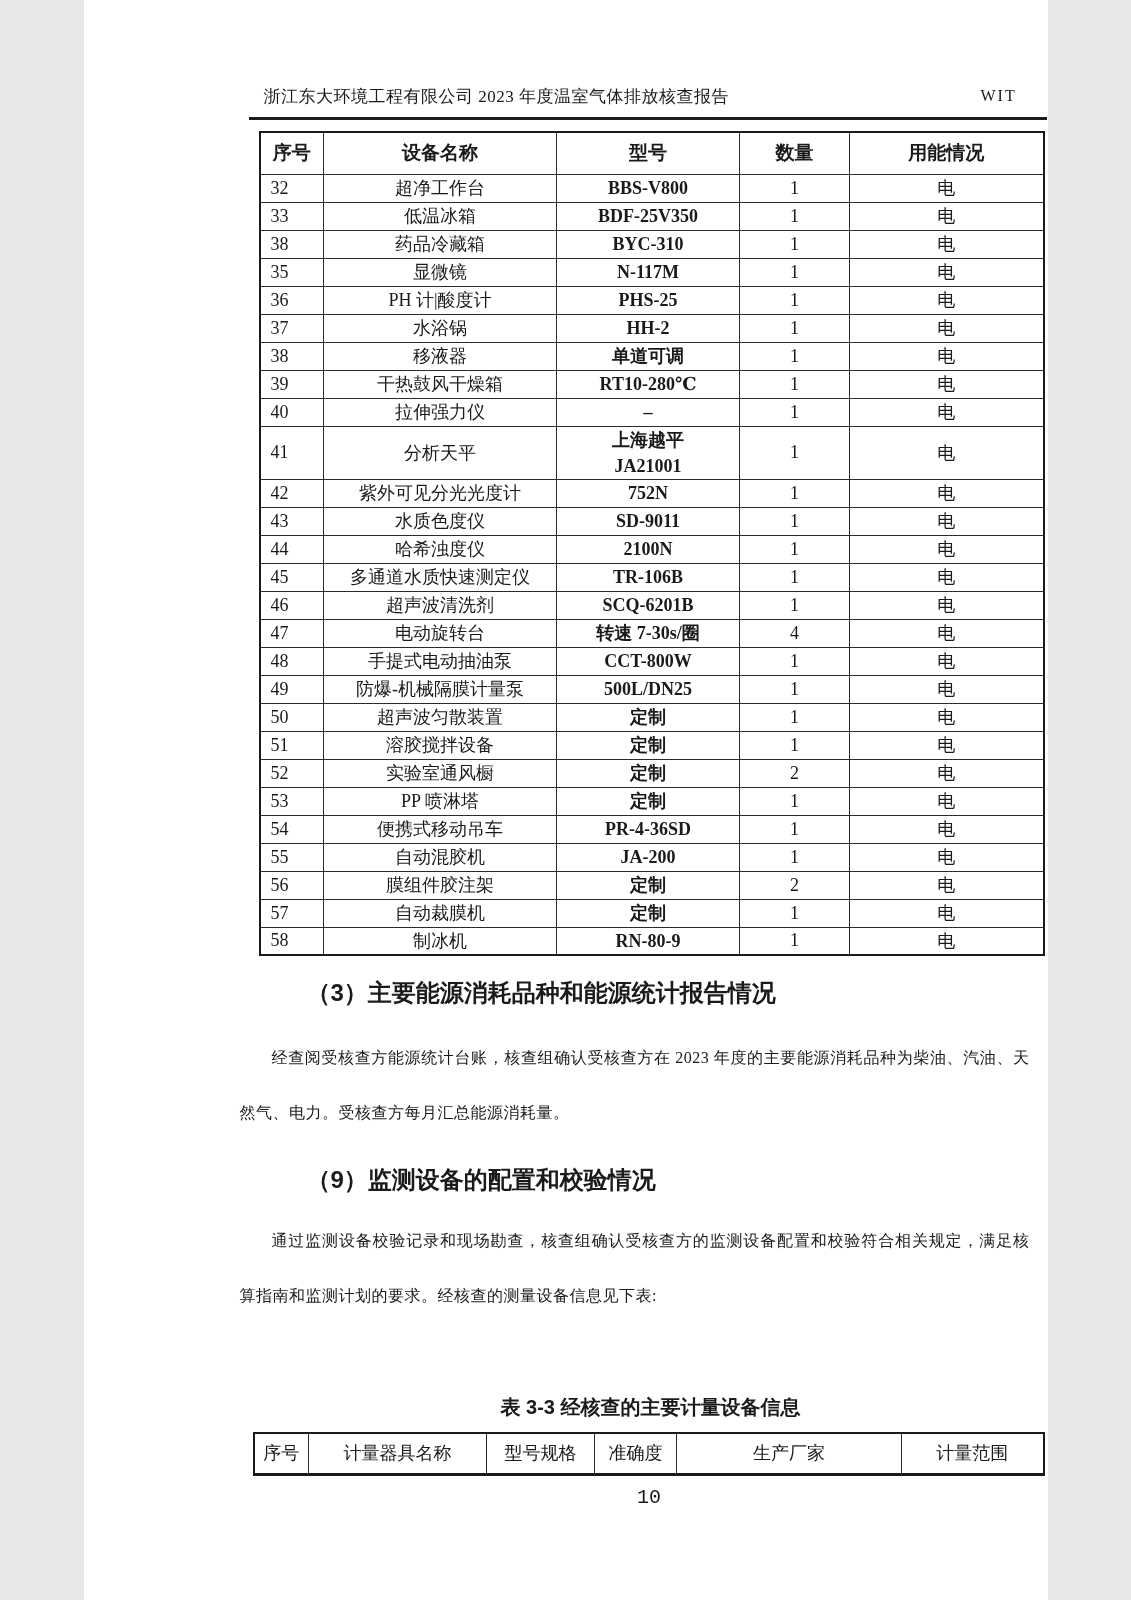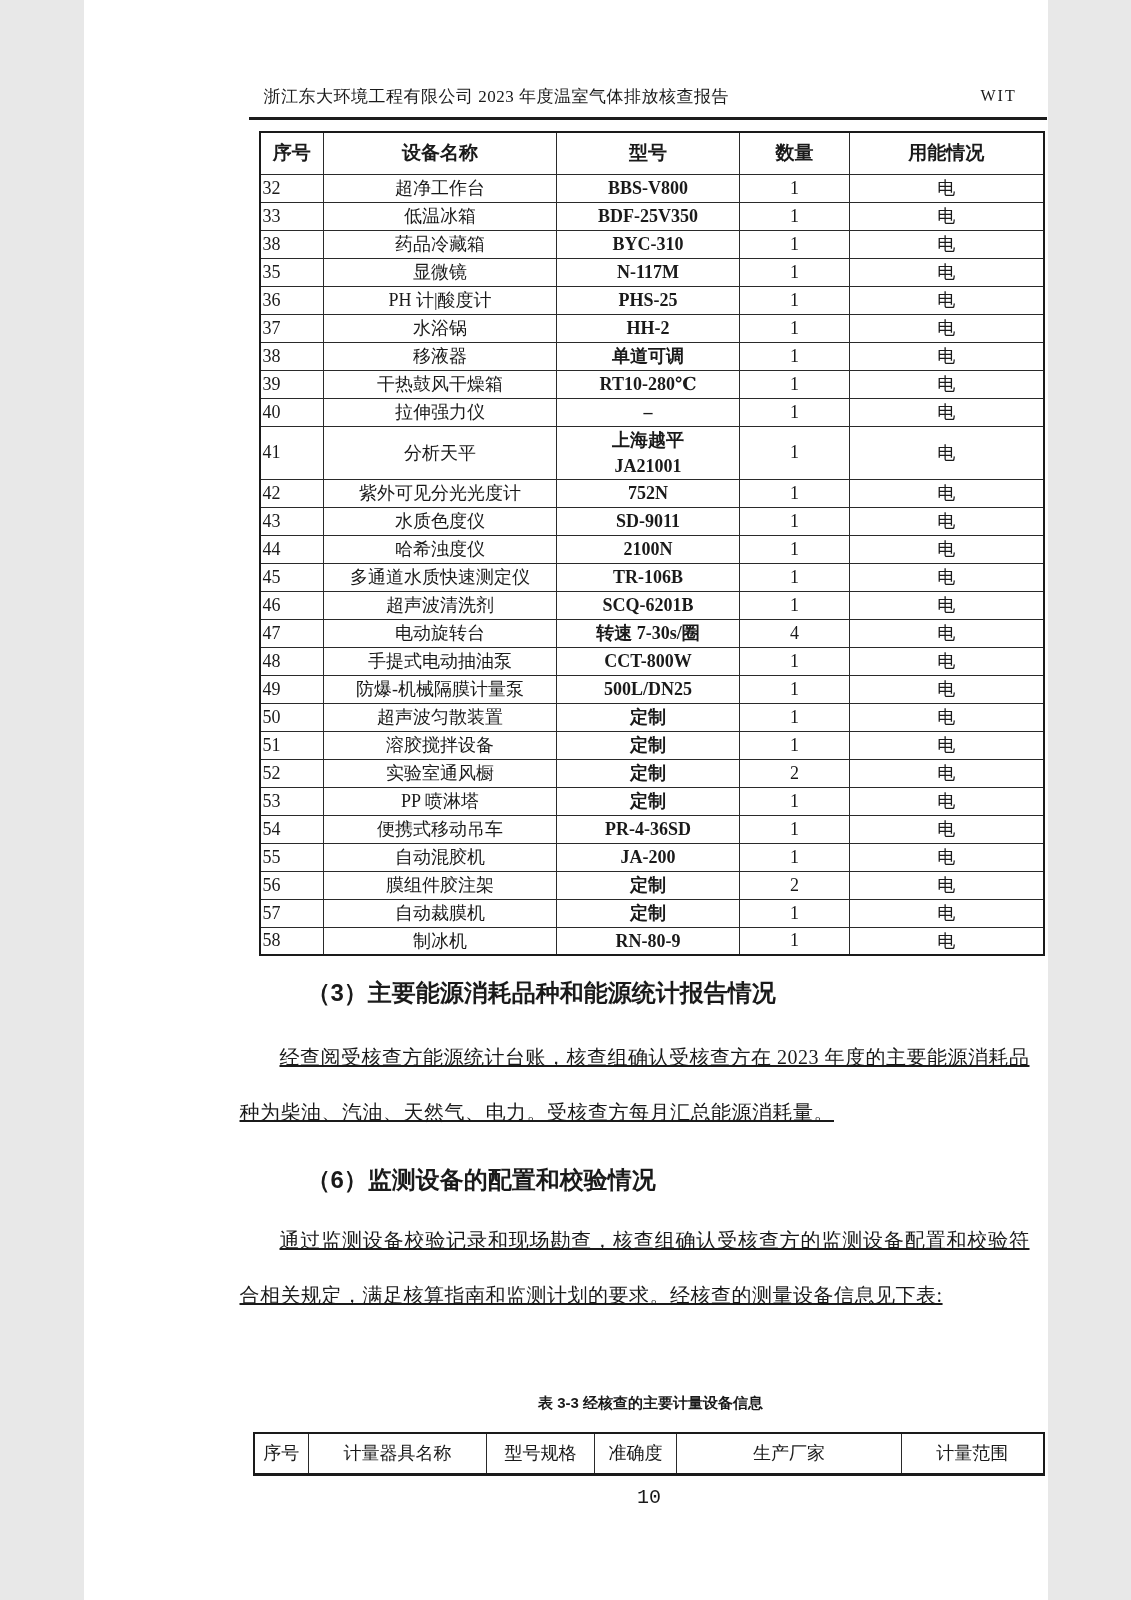--- a/index.html
+++ b/index.html
@@ -53,61 +53,60 @@
   }
   .equipment-table thead tr { height: 42px; }
   .equipment-table tbody tr { height: 28px; }
   .equipment-table th {
     font-family: "Liberation Sans", "DejaVu Sans", sans-serif;
     font-weight: 700;
     font-size: 19px;
   }
   .equipment-table td.num-cell {
     text-align: left;
-    padding-left: 2px;
+    padding-left: 10px;
   }
   .equipment-table td.model-cell { white-space: pre-line; line-height: 26px; font-weight: bold; }
 
   
   .section-heading {
     position: absolute;
     left: 175px;
     width: 784px;
     font-family: "Liberation Sans", "DejaVu Sans", sans-serif;
     font-weight: 700;
     font-size: 24px;
     text-indent: 2em;
     white-space: nowrap;
   }
   .heading-3 { top: 977px; }
   .heading-4 { top: 1164px; }
   .body-para {
     position: absolute;
     left: 156px;
     width: 790px;
-    font-size: 20px;
+    font-size: 16px;
     line-height: 55px;
     text-indent: 2em;
     text-align: justify;
     text-align-last: left;
     letter-spacing: 0.5px;
-    text-decoration: underline;
   }
   .para-3 { top: 1030px; }
   .para-4 { top: 1213px; }
 
   
   .table-caption {
     position: absolute;
     left: 172px; top: 1394px;
     width: 790px;
     text-align: center;
     font-family: "Liberation Sans", "DejaVu Sans", sans-serif;
     font-weight: 700;
-    font-size: 15px;
+    font-size: 20px;
   }
   .measurement-table {
     position: absolute;
     left: 169px; top: 1432px;
     width: 790px;
     border: 2.5px solid #1a1a1a;
     border-bottom-width: 3px;
   }
   .measurement-table th {
     border: 1px solid #2a2a2a;
@@ -344,21 +343,21 @@
           <td class="model-cell">RN-80-9</td>
           <td class="qty-cell">1</td>
           <td class="energy-cell">电</td>
         </tr>
       </tbody>
   </table>
 
   <div class="section-heading heading-3">（3）主要能源消耗品种和能源统计报告情况</div>
   <div class="body-para para-3">经查阅受核查方能源统计台账，核查组确认受核查方在 2023 年度的主要能源消耗品种为柴油、汽油、天然气、电力。受核查方每月汇总能源消耗量。</div>
 
-  <div class="section-heading heading-4">（6）监测设备的配置和校验情况</div>
+  <div class="section-heading heading-4">（9）监测设备的配置和校验情况</div>
   <div class="body-para para-4">通过监测设备校验记录和现场勘查，核查组确认受核查方的监测设备配置和校验符合相关规定，满足核算指南和监测计划的要求。经核查的测量设备信息见下表:</div>
 
   <div class="table-caption">表 3-3 经核查的主要计量设备信息</div>
 
   <table class="measurement-table">
     <colgroup>
       <col style="width:55px">
         <col style="width:178px">
         <col style="width:108px">
       <col style="width:82px">

